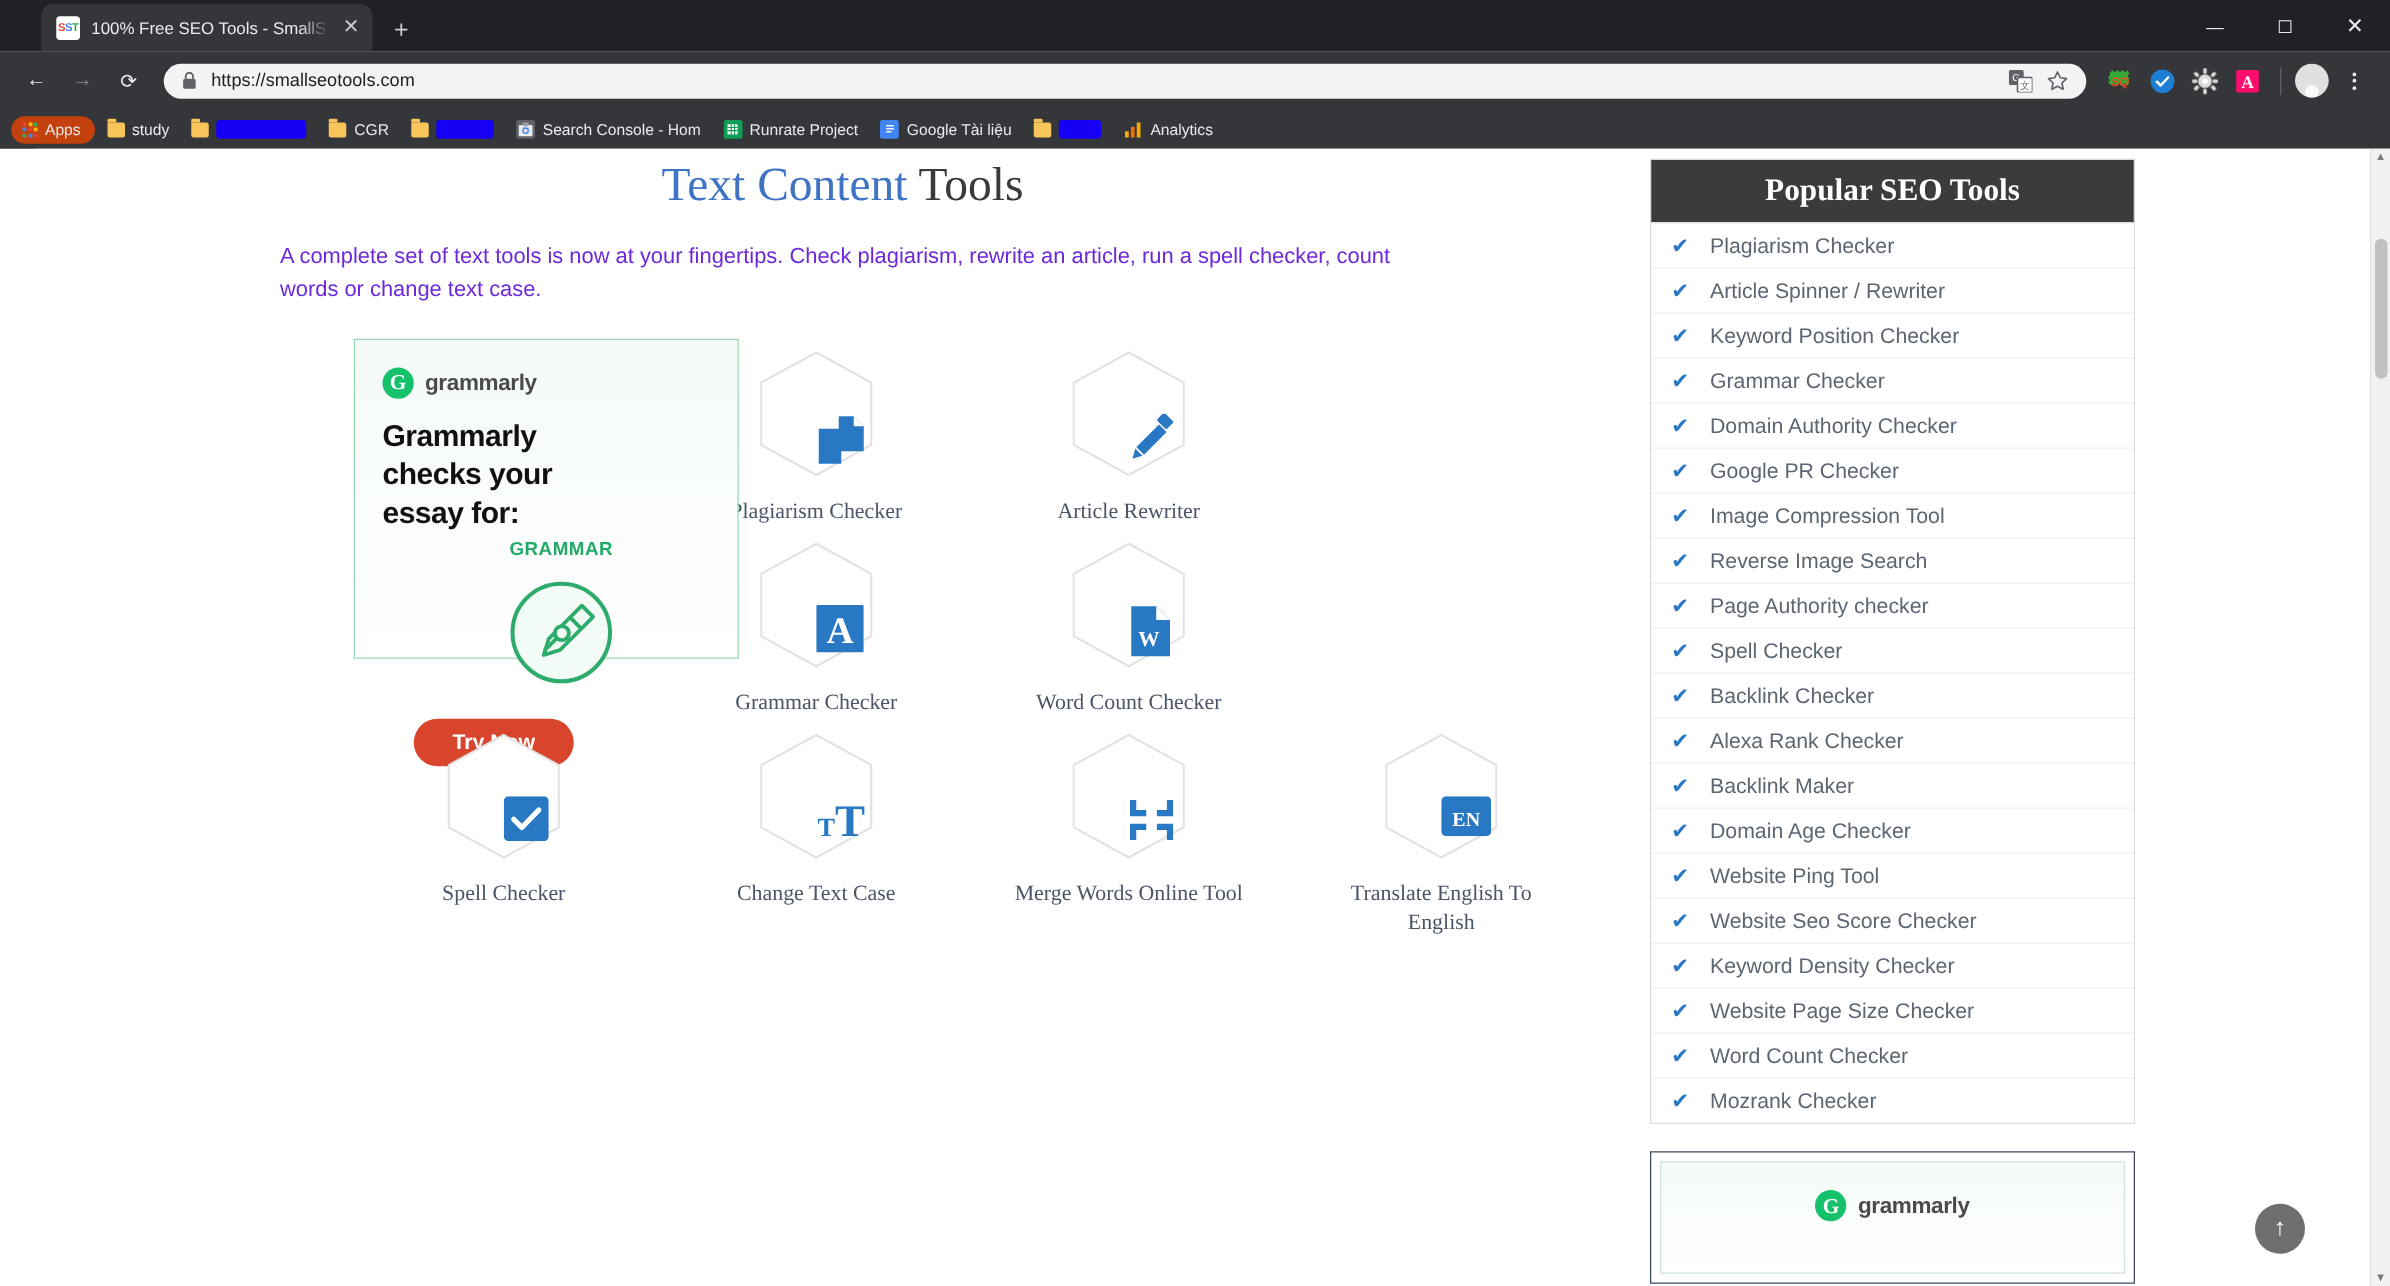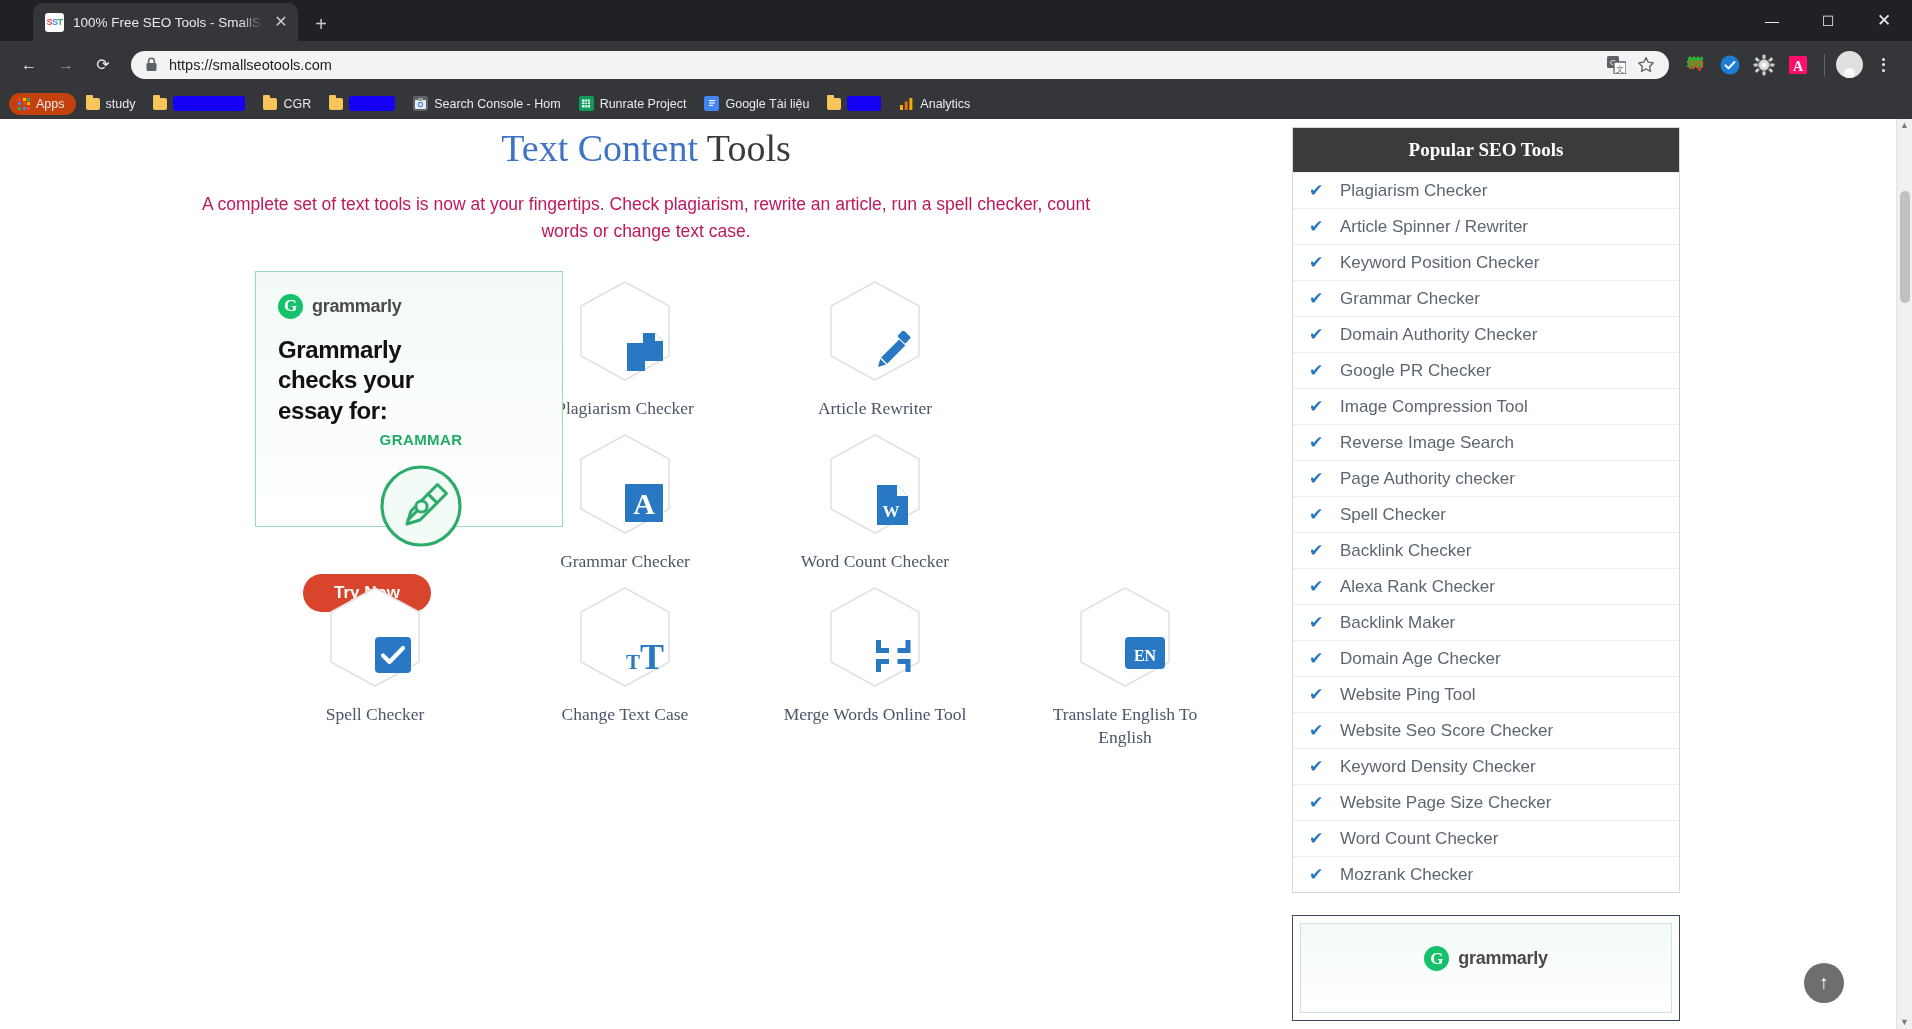--- a/index.html
+++ b/index.html
@@ -95,36 +95,36 @@
   .folder-ico { width: 14px; height: 12px; background: #f8c55a; border-radius: 1px 2px 2px 2px;
     position: relative; flex: 0 0 auto; }
   .folder-ico::before { content: ""; position: absolute; left: 0; top: -2.5px; width: 7px; height: 3px;
     background: #f8c55a; border-radius: 1px 1px 0 0; }
   .redacted { height: 15px; background: #1500f5; border-radius: 3px; }
   .bm-ico { width: 15px; height: 15px; border-radius: 2px; flex: 0 0 auto;
     display: flex; align-items: center; justify-content: center; font-size: 9px; color: #fff; font-weight: bold; }
 
   
   .viewport {
-    flex: 1 1 auto; background: #ffffff; display: flex; position: relative; overflow: hidden;
+    flex: 1 1 auto; background: #ffffff; display: flex; position: relative; overflow: hidden; margin-left: 28px;
   }
   .page {
     flex: 1 1 auto; display: flex; padding-left: 0; position: relative;
     overflow: hidden;
   }
   .content-col {
     width: 1292px; flex: 0 0 auto; padding-top: 0; position: relative;
   }
   .page-title {
     text-align: center; font-family: "Liberation Serif", serif; font-size: 38px;
     color: #3a3a3a; margin-top: 6px; font-weight: normal; line-height: 1.25;
   }
   .page-title .hl { color: #3f73c4; }
   .page-sub {
-    text-align: center; color: #be185d; font-size: 17.5px; line-height: 1.55;
+    text-align: left; color: #6d28d9; font-size: 17.5px; line-height: 1.55;
     width: 900px; margin: 18px auto 0; font-family: "Liberation Sans", sans-serif;
   }
 
   .tools-area { position: relative; margin-top: 22px; padding: 0 40px 0 250px; }
   .tool-grid { display: grid; grid-template-columns: repeat(4, 250px); }
   .tool-cell {
     display: flex; flex-direction: column; align-items: center;
     padding-top: 12px; min-height: 152px;
   }
   .hexwrap { width: 96px; height: 104px; position: relative; display: flex;
@@ -160,21 +160,21 @@
     margin: 16px 0 0 47px; width: 128px; height: 38px; border-radius: 19px;
     background: #d8452c; color: #fff; font-size: 17px; font-weight: bold;
     display: flex; align-items: center; justify-content: center;
   }
 
   
   .sidebar { width: 400px; flex: 0 0 auto; padding: 8px 0 0 0; }
   .side-card { width: 388px; border: 1px solid #d8d8d8; }
   .side-head {
     background: #3b3b3b; color: #ffffff; text-align: center;
-    font-family: "Liberation Serif", serif; font-size: 19px; font-weight: bold;
+    font-family: "Liberation Serif", serif; font-size: 25px; font-weight: bold;
     padding: 11px 0;
   }
   .side-item {
     display: flex; align-items: center; gap: 13px;
     padding: 7.5px 0 7.5px 16px; border-top: 1px solid #eceff1;
     background: #fff;
   }
   .side-item:first-of-type { border-top: none; }
   .check { color: #2878c4; font-size: 17px; line-height: 1; width: 18px; flex: 0 0 auto; }
   .side-label { color: #5c6672; font-size: 17px; font-family: "Liberation Sans", sans-serif; }

